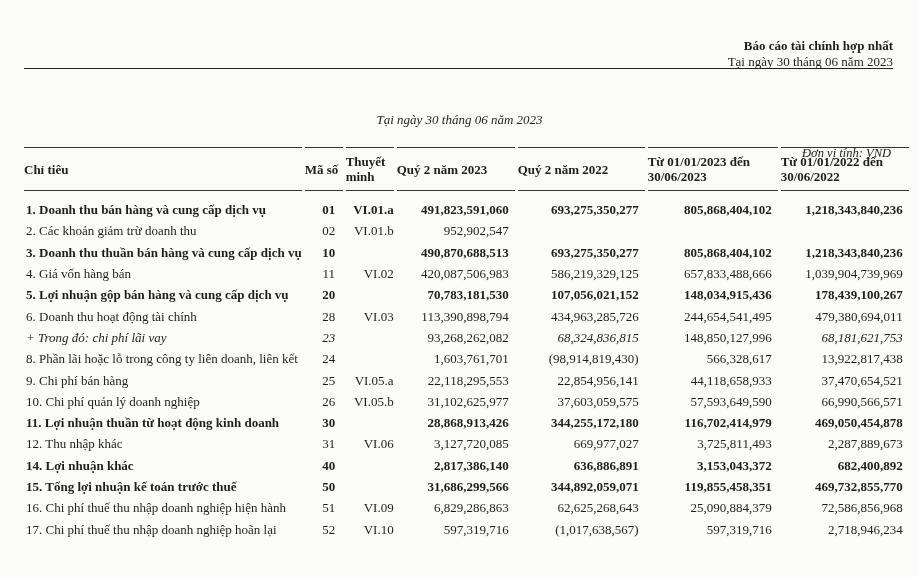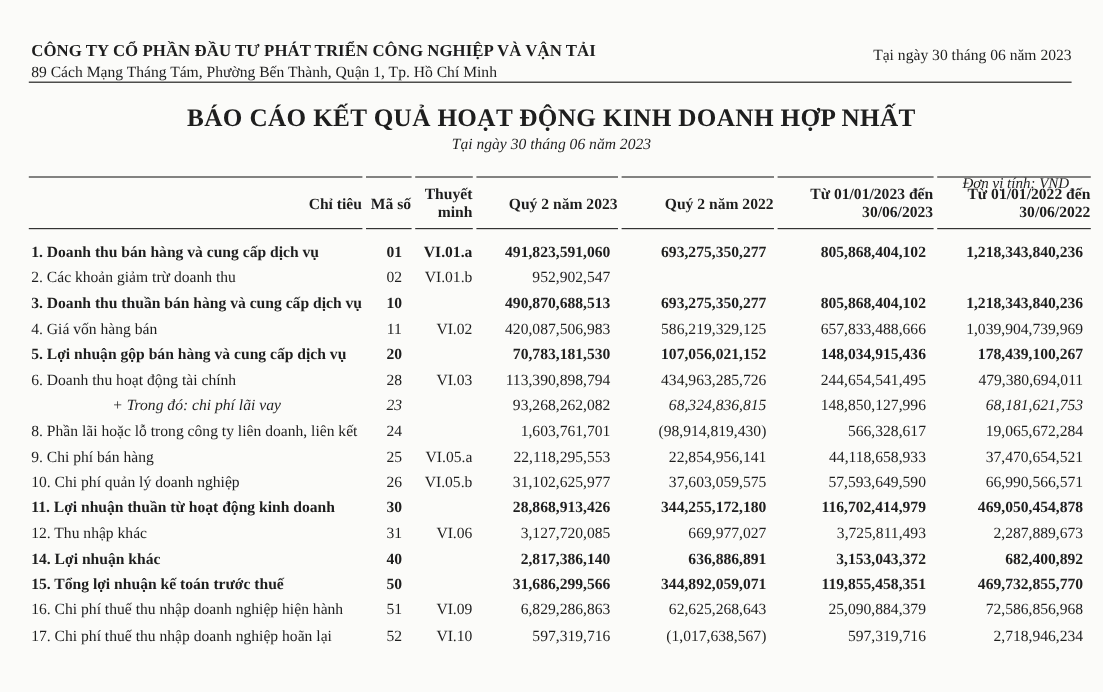--- a/index.html
+++ b/index.html
@@ -21,60 +21,56 @@
   .hdr-rule { position: absolute; left: 24px; right: 26px; top: 68px; height: 0; border-top: 1.3px solid #222; }
 
   .title { position: absolute; left: 0; right: 0; top: 86px; text-align: center;
            font-weight: bold; font-size: 21px; letter-spacing: 0.3px; white-space: nowrap; }
   .subtitle { position: absolute; left: 0; right: 0; top: 112px; text-align: center;
               font-style: italic; font-size: 13px; white-space: nowrap; }
   .unit { position: absolute; right: 28px; top: 146px; font-style: italic; font-size: 12.5px; white-space: nowrap; }
 
   table.fs { position: absolute; left: 24px; top: 147px; border-collapse: separate; border-spacing: 0; }
   table.fs th {
-    font-weight: bold; font-size: 13px; line-height: 15px; text-align: right; vertical-align: middle;
+    font-weight: bold; font-size: 13px; line-height: 15px; text-align: left; vertical-align: middle;
     height: 42px; padding: 0;
     border-top: 1.2px solid #333; border-bottom: 1.2px solid #333;
   }
   table.fs th.gap { border: none; width: 3px; }
   table.fs td {
     font-size: 13px; height: 21.3px; line-height: 15px; padding: 0; white-space: nowrap;
   }
   table.fs tr.first td { padding-top: 8px; }
   td.label { padding-left: 2px !important; }
   td.code { text-align: center; padding-left: 10px !important; }
   td.note { text-align: right; }
   td.num { text-align: right; padding-right: 6px !important; }
   tr.bold td { font-weight: bold; }
   tr.italic td.label, tr.italic td.code { font-style: italic; }
   td.ital { font-style: italic; }
-  .indent { padding-left: 18px !important; text-align: center; }
+  .indent { padding-left: 18px !important; }
 
   .c-label { width: 265px; }
   .c-code { width: 38px; margin-top: 48px; }
   .c-note { width: 48px; }
   .c-q23 { width: 118px; }
   .c-q22 { width: 127px; }
   .c-y23 { width: 130px; }
   .c-y22 { width: 128px; }
 </style>
 </head>
 <body>
 
 <div class="page">
-  <div class="hdr-left">
-    <div class="company">CÔNG TY CỔ PHẦN ĐẦU TƯ PHÁT TRIỂN CÔNG NGHIỆP VÀ VẬN TẢI</div>
-    <div class="address">89 Cách Mạng Tháng Tám, Phường Bến Thành, Quận 1, Tp. Hồ Chí Minh</div>
-  </div>
   <div class="hdr-right">
+    <div class="report-type">Báo cáo tài chính hợp nhất</div>
     <div class="report-date">Tại ngày 30 tháng 06 năm 2023</div>
   </div>
   <div class="hdr-rule"></div>
 
-  <div class="title">BÁO CÁO KẾT QUẢ HOẠT ĐỘNG KINH DOANH HỢP NHẤT</div>
   <div class="subtitle">Tại ngày 30 tháng 06 năm 2023</div>
   <div class="unit">Đơn vị tính: VND</div>
 
   <table class="fs">
     <thead>
       <tr>
         <th class="c-label">Chỉ tiêu</th>
         <th class="gap"></th>
         <th class="c-code">Mã số</th>
         <th class="gap"></th>
@@ -210,21 +206,21 @@
           <td class="code">24</td>
           <td class="gapc"></td>
           <td class="note"></td>
           <td class="gapc"></td>
           <td class="num">1,603,761,701</td>
           <td class="gapc"></td>
           <td class="num">(98,914,819,430)</td>
           <td class="gapc"></td>
           <td class="num">566,328,617</td>
           <td class="gapc"></td>
-          <td class="num">19,065,672,284</td>
+          <td class="num">13,922,817,438</td>
         </tr>
         <tr>
           <td class="label">9. Chi phí bán hàng</td>
           <td class="gapc"></td>
           <td class="code">25</td>
           <td class="gapc"></td>
           <td class="note">VI.05.a</td>
           <td class="gapc"></td>
           <td class="num">22,118,295,553</td>
           <td class="gapc"></td>

